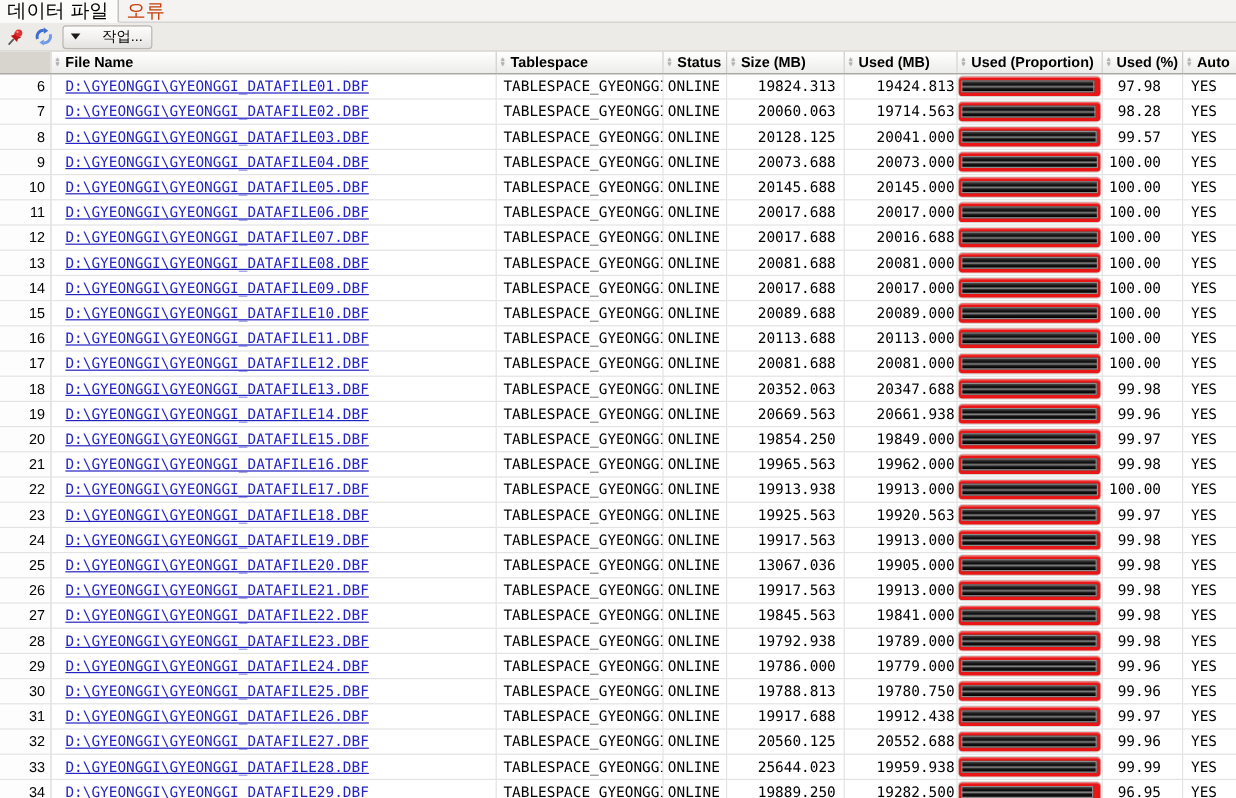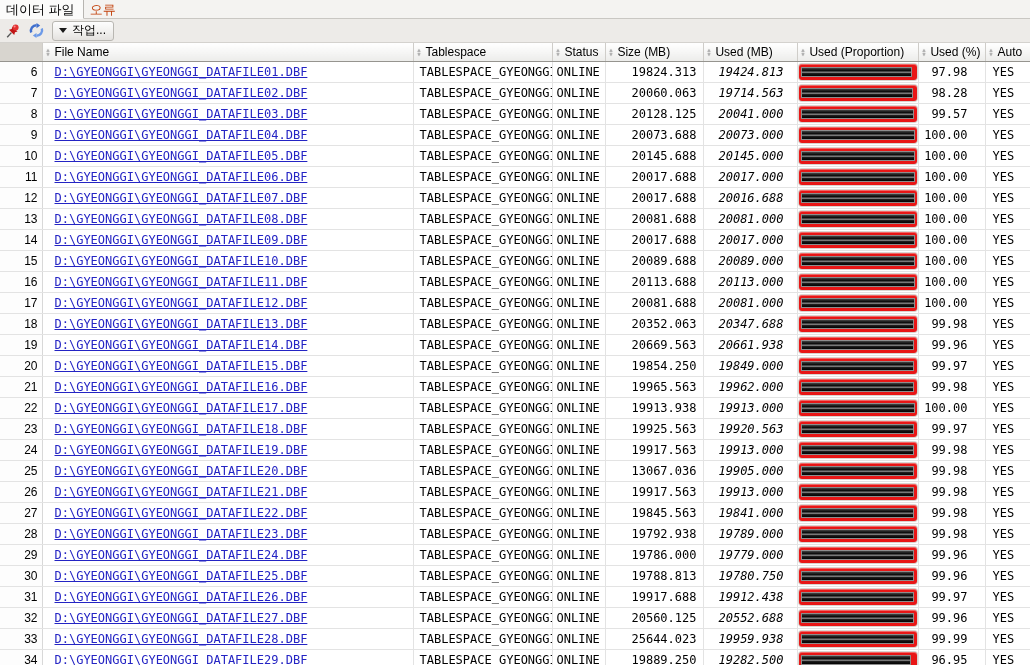--- a/index.html
+++ b/index.html
@@ -2,58 +2,58 @@
 <html><head>
 <meta charset="utf-8">
 <style>
   * { margin:0; padding:0; box-sizing:border-box; }
   html,body { width:1030px; height:665px; overflow:hidden; background:#fff;
               font-family:"Liberation Sans", sans-serif; }
 
   
   .tabbar { height:19px; background:#f4f3f1; border-bottom:1px solid #c9c7c3;
             display:flex; align-items:stretch; }
-  .tab { padding:1px 8px 0 6px; font-size:13px; color:#000; display:flex; align-items:center;
+  .tab { padding:1px 8px 0 6px; font-size:16px; color:#000; display:flex; align-items:center;
          cursor:default; }
   .tab.active { background:#fbfbfa; border-right:1px solid #b7b5b1; margin-bottom:-1px;
                 border-bottom:1px solid #fbfbfa; }
   .tab.inactive { color:#c2410c; }
 
   
   .toolbar { height:24px; background:#edebe8; border-bottom:1px solid #d4d2ce;
              display:flex; align-items:center; padding-left:4px; gap:5px; }
   .tool-icon { width:18px; height:18px; display:flex; align-items:center; justify-content:center; }
   .actions-btn { height:20px; margin-left:2px; padding:0 7px 0 6px; display:flex; align-items:center;
-                 gap:5px; background:linear-gradient(180deg,#fdfdfd 0%,#f1f0ee 55%,#e4e2df 100%);
+                 gap:18px; background:linear-gradient(180deg,#fdfdfd 0%,#f1f0ee 55%,#e4e2df 100%);
                  border:1px solid #b9b7b2; border-radius:3px; font-size:12px; color:#000; }
   .dd-arrow { width:0; height:0; border-left:4px solid transparent; border-right:4px solid transparent;
               border-top:5px solid #1a1a1a; }
 
   
   table { border-collapse:collapse; table-layout:fixed; width:1030px; }
   th, td { overflow:hidden; white-space:nowrap; }
 
   thead th { height:18px; background:linear-gradient(180deg,#ffffff 0%,#f4f4f3 60%,#ececea 100%);
              border-right:1px solid #cfcdc9; border-bottom:1px solid #96948f;
-             font-size:12px; font-weight:normal; text-align:left; padding:0 0 0 2px; }
+             font-size:12px; font-weight:bold; text-align:left; padding:0 0 0 2px; }
   thead th.corner { background:#d8d5cf; }
   .hdr-inner { display:flex; align-items:center; gap:3px; }
   .sort-icon { display:inline-flex; flex-direction:column; line-height:4px; font-size:5px;
                color:#b4b4b4; text-shadow:0 0 1px #8a8a8a; padding:0 1px; }
 
   tbody td { height:20px; border-right:1px solid #e3e3e3; border-bottom:1px solid #e3e3e3;
              font-family:"DejaVu Sans Mono","Liberation Mono",monospace; font-size:12px; color:#000; }
   td.c-num  { font-family:"Liberation Sans",sans-serif; text-align:right; padding-right:4px;
               background:#fdfdfd; border-right:1px solid #d8d8d8; }
   td.c-file { padding-left:12px; }
   td.c-file a { color:#2424c4; text-decoration:underline; }
   td.c-ts   { padding-left:6px; }
   td.c-st   { padding-left:4px; }
   td.c-size { text-align:right; padding-right:6px; }
-  td.c-used { text-align:right; padding-right:13px;font-style:italic; }
+  td.c-used { text-align:right; padding-right:1px; }
   td.c-pct  { text-align:right; padding-right:17px;margin-top:39px; }
   td.c-auto { padding-left:7px; }
 
   
   .bar { height:16px; margin:2px 1px 2px 1px; background:#e81616; border-radius:3px;
          position:relative; box-shadow:inset 0 1px 0 rgba(255,255,255,.35), 0 0 0 1px #d8d4d0; }
   .bar-fill { position:absolute; left:2px; top:3px; height:10px;
               border:1px solid #8d8d8d;
               background:linear-gradient(180deg,#474747 0%,#0e0e0e 28%,#0e0e0e 38%,#969696 52%,#151515 70%,#030303 100%); }
 </style>

